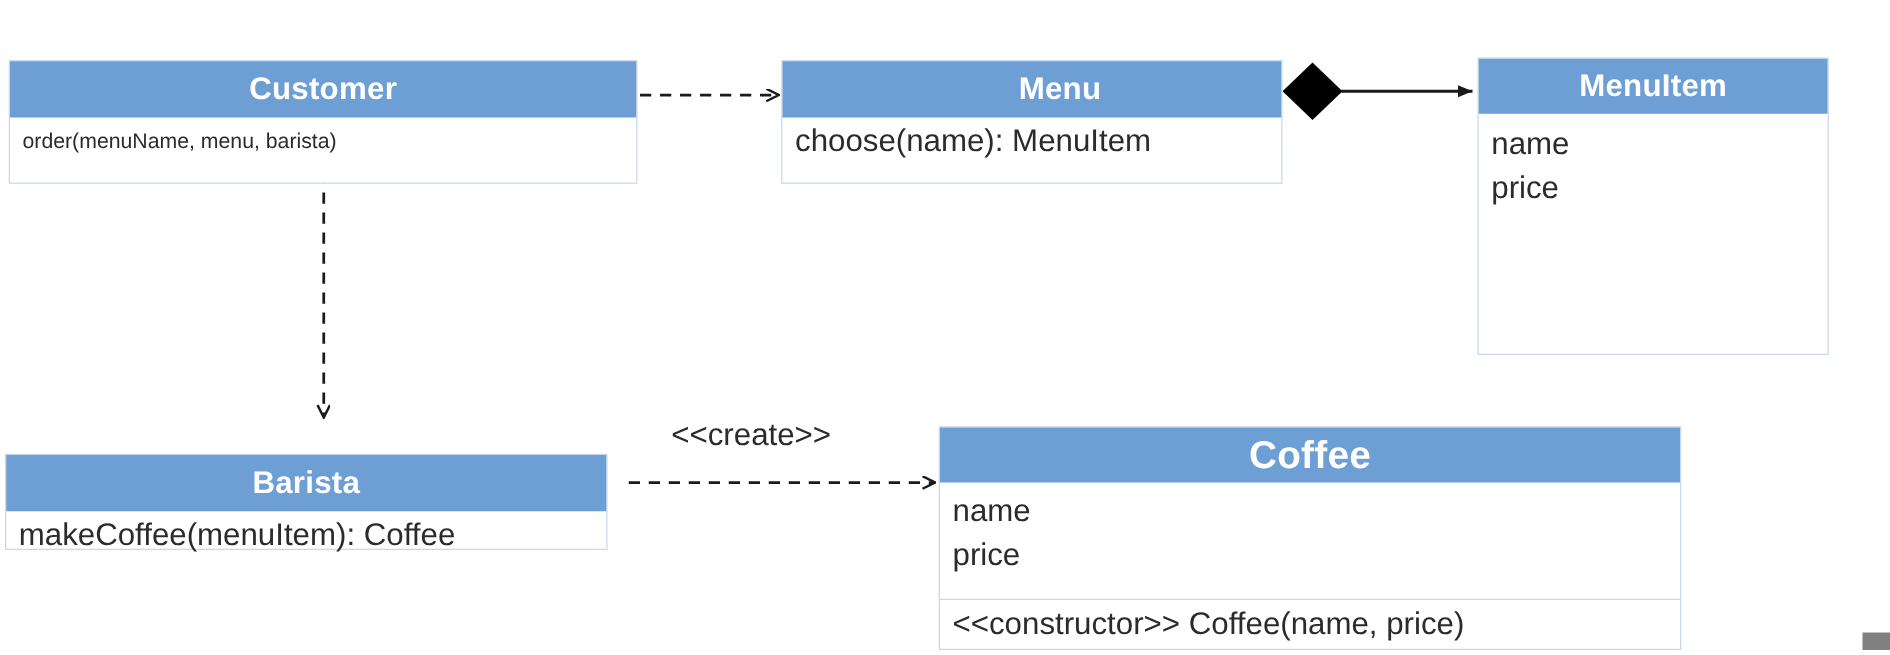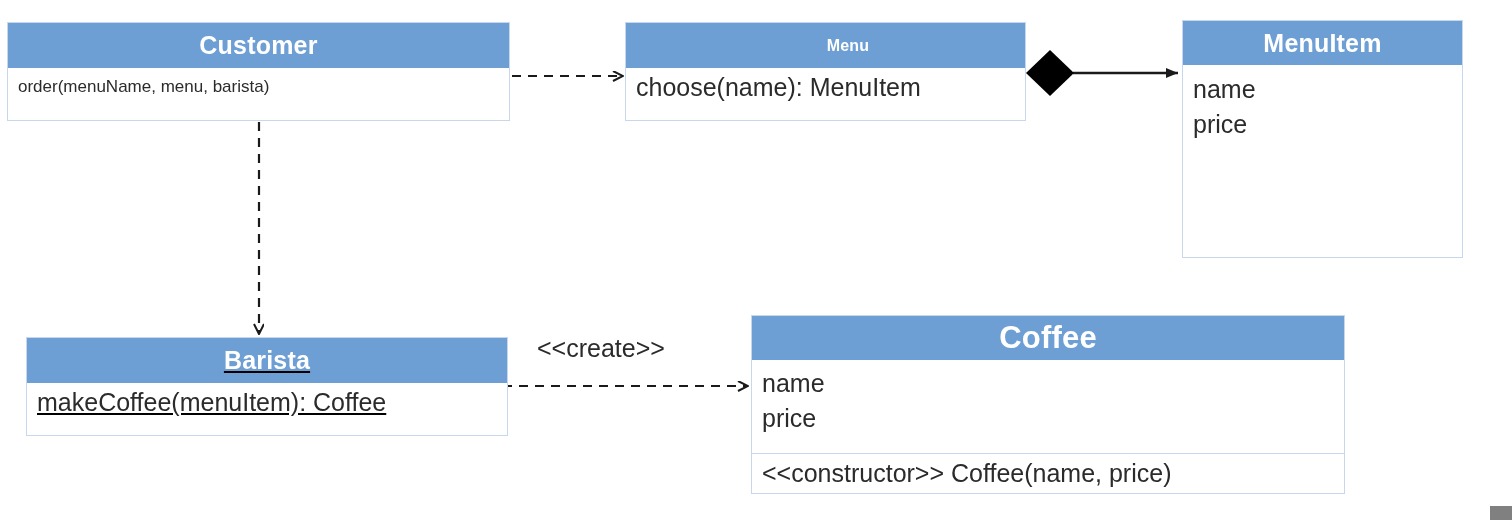--- a/index.html
+++ b/index.html
@@ -16,20 +16,21 @@
     height: 524px;
     background: #ffffff;
     overflow: hidden;
   }
   .uml-class {
     position: absolute;
     box-sizing: border-box;
     border: 1px solid #c7d7ee;
     background: #ffffff;
     z-index: 2;
+    margin-top: 26px;
   }
   .uml-header {
     box-sizing: border-box;
     background: #6d9ed4;
     color: #ffffff;
     font-weight: bold;
     text-align: center;
     letter-spacing: 0.2px;
     display: flex;
     align-items: center;
@@ -109,35 +110,35 @@
   <div class="edge-label" style="left:537px; top:334px; font-size:25px;">&lt;&lt;create&gt;&gt;</div>
 
   <div class="uml-class" style="left:7px; top:22px; width:503px; height:99px;">
     <div class="uml-header" style="height:45px; font-size:25px;">Customer</div>
     <div class="uml-compartment" style="height:53px; font-size:17px; line-height:30px;">
       <div class="uml-line">order(menuName, menu, barista)</div>
     </div>
   </div>
 
   <div class="uml-class" style="left:625px; top:22px; width:401px; height:99px;">
-    <div class="uml-header" style="height:45px; font-size:16px;padding-left:45px;">Menu</div>
+    <div class="uml-header" style="height:45px; font-size:25px;padding-left:45px;">Menu</div>
     <div class="uml-compartment" style="height:36px; font-size:25px; line-height:30px;">
       <div class="uml-line">choose(name): MenuItem</div>
     </div>
   </div>
 
   <div class="uml-class" style="left:1182px; top:20px; width:281px; height:238px;">
     <div class="uml-header" style="height:44px; font-size:25px;">MenuItem</div>
     <div class="uml-compartment" style="height:99px; font-size:25px; line-height:35px; padding-top:7px;">
       <div class="uml-line">name</div>
       <div class="uml-line">price</div>
     </div>
   </div>
 
-  <div class="uml-class" style="left:26px; top:337px; width:482px; height:99px;text-decoration:underline;">
+  <div class="uml-class" style="left:4px; top:337px; width:482px; height:77px;">
     <div class="uml-header" style="height:45px; font-size:25px;">Barista</div>
     <div class="uml-compartment" style="height:53px; font-size:25px; line-height:30px;">
       <div class="uml-line">makeCoffee(menuItem): Coffee</div>
     </div>
   </div>
 
   <div class="uml-class" style="left:751px; top:315px; width:594px; height:179px;">
     <div class="uml-header" style="height:44px; font-size:31px;">Coffee</div>
     <div class="uml-compartment" style="height:93px; font-size:25px; line-height:35px; padding-top:6px;">
       <div class="uml-line">name</div>

